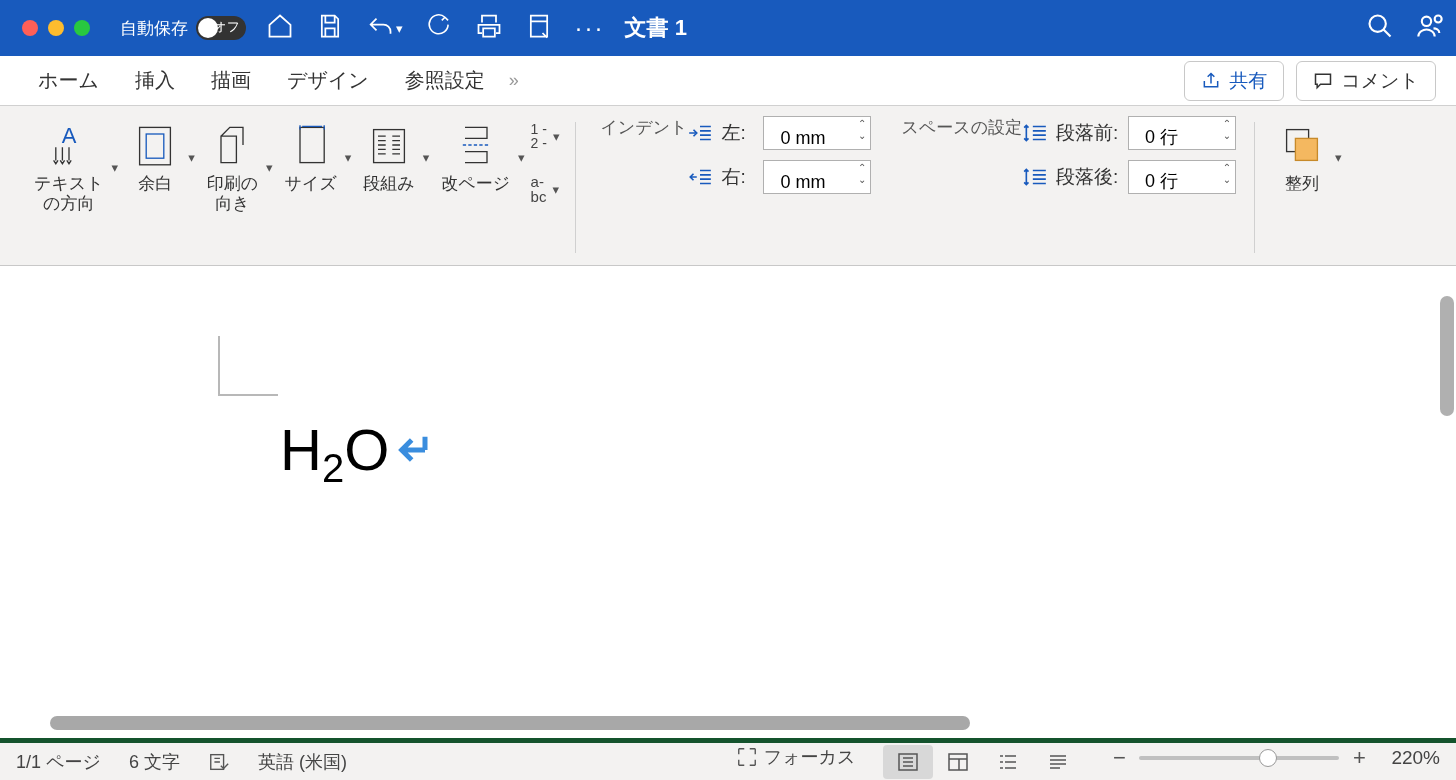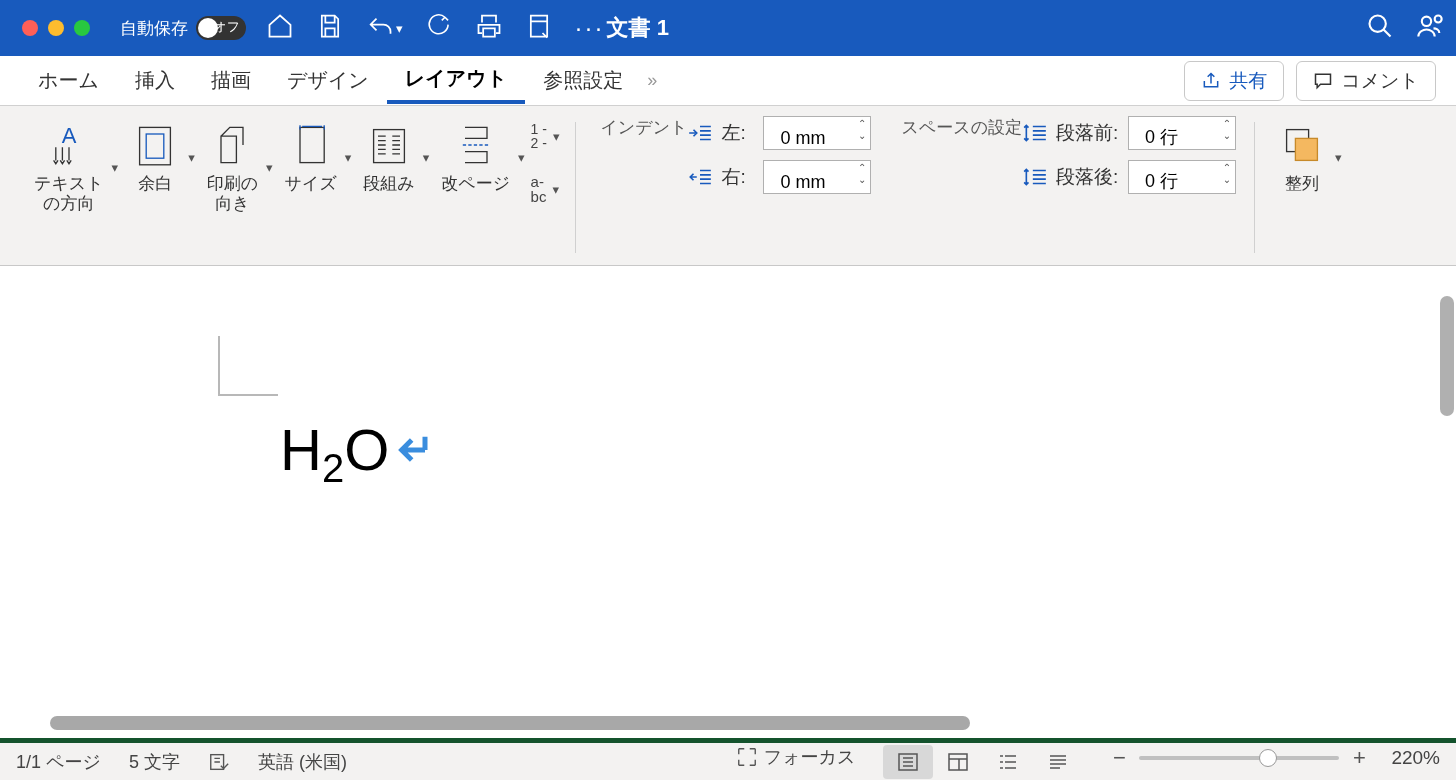--- a/index.html
+++ b/index.html
@@ -12,21 +12,21 @@
 .tl.red { background: #ff5f57; }
 .tl.yellow { background: #febc2e; }
 .tl.green { background: #28c840; }
 .autosave-label { font-size: 17px; margin-right: 8px; }
 .toggle { width: 50px; height: 24px; background: #333; border-radius: 12px; position: relative; margin-right: 20px; }
 .toggle .knob { width: 20px; height: 20px; background: #fff; border-radius: 50%; position: absolute; left: 2px; top: 2px; }
 .toggle .toggle-text { position: absolute; right: 6px; top: 2px; font-size: 13px; color: #fff; }
 .title-icons { display: flex; align-items: center; gap: 22px; }
 .title-icons svg { width: 28px; height: 28px; stroke: #fff; fill: none; stroke-width: 1.5; }
 .title-icons .more { font-size: 24px; color: #fff; letter-spacing: 2px; }
-.doc-title { font-size: 22px; font-weight: 600; margin-left: 2px; }
+.doc-title { font-size: 22px; font-weight: 600; margin-left: 20px; }
 .title-right { margin-left: auto; display: flex; gap: 22px; align-items: center; }
 .title-right svg { width: 28px; height: 28px; stroke: #fff; fill: none; stroke-width: 1.8; }
 
 
 .ribbon-tabs { height: 50px; background: #fff; border-bottom: 1px solid #d0d0d0; display: flex; align-items: center; padding: 0 20px; }
 .tab { font-size: 20px; padding: 8px 18px; cursor: pointer; color: #333; }
 .tab.active { font-weight: 700; border-bottom: 4px solid #185ABD; color: #000; }
 .tab-sep { color: #999; font-size: 18px; margin: 0 6px; }
 .assist { display: flex; align-items: center; gap: 6px; }
 .assist svg { width: 22px; height: 22px; stroke: #555; fill: none; stroke-width: 1.5; }
@@ -141,21 +141,20 @@
           <path d="M15 14c2 0 5 1 5 4"></path>
         </svg></span>
   </div>
 </div>
 
 <div class="ribbon-tabs">
   <div class="tab">ホーム</div>
   <div class="tab">挿入</div>
   <div class="tab">描画</div>
   <div class="tab">デザイン</div>
-  <div class="tab active">レイアウト</div>
   <div class="tab">参照設定</div>
   <span class="tab-sep">»</span>
   <div class="ribbon-right">
     <div class="ribbon-btn">
       <svg viewBox="0 0 24 24">
           <path d="M4 12v7h16v-7 M12 3v12 M8 7l4-4 4 4"></path>
         </svg>
       <span>共有</span>
     </div>
     <div class="ribbon-btn comment">
@@ -358,21 +357,21 @@
   <div class="hscrollbar-track">
       <div class="hscrollbar"></div>
     </div>
 </div>
 
 <div class="statusbar">
   <div class="status-item">
       <span>1/1 ページ</span>
     </div>
   <div class="status-item">
-      <span>5 文字</span>
+      <span>6 文字</span>
     </div>
   <div class="status-item">
       <svg viewBox="0 0 24 24">
         <rect x="3" y="4" width="14" height="16"></rect>
         <path d="M7 8h6 M7 12h6 M14 16l3 3 5-5"></path>
       </svg>
     </div>
   <div class="status-item">
       <span>英語 (米国)</span>
     </div>

